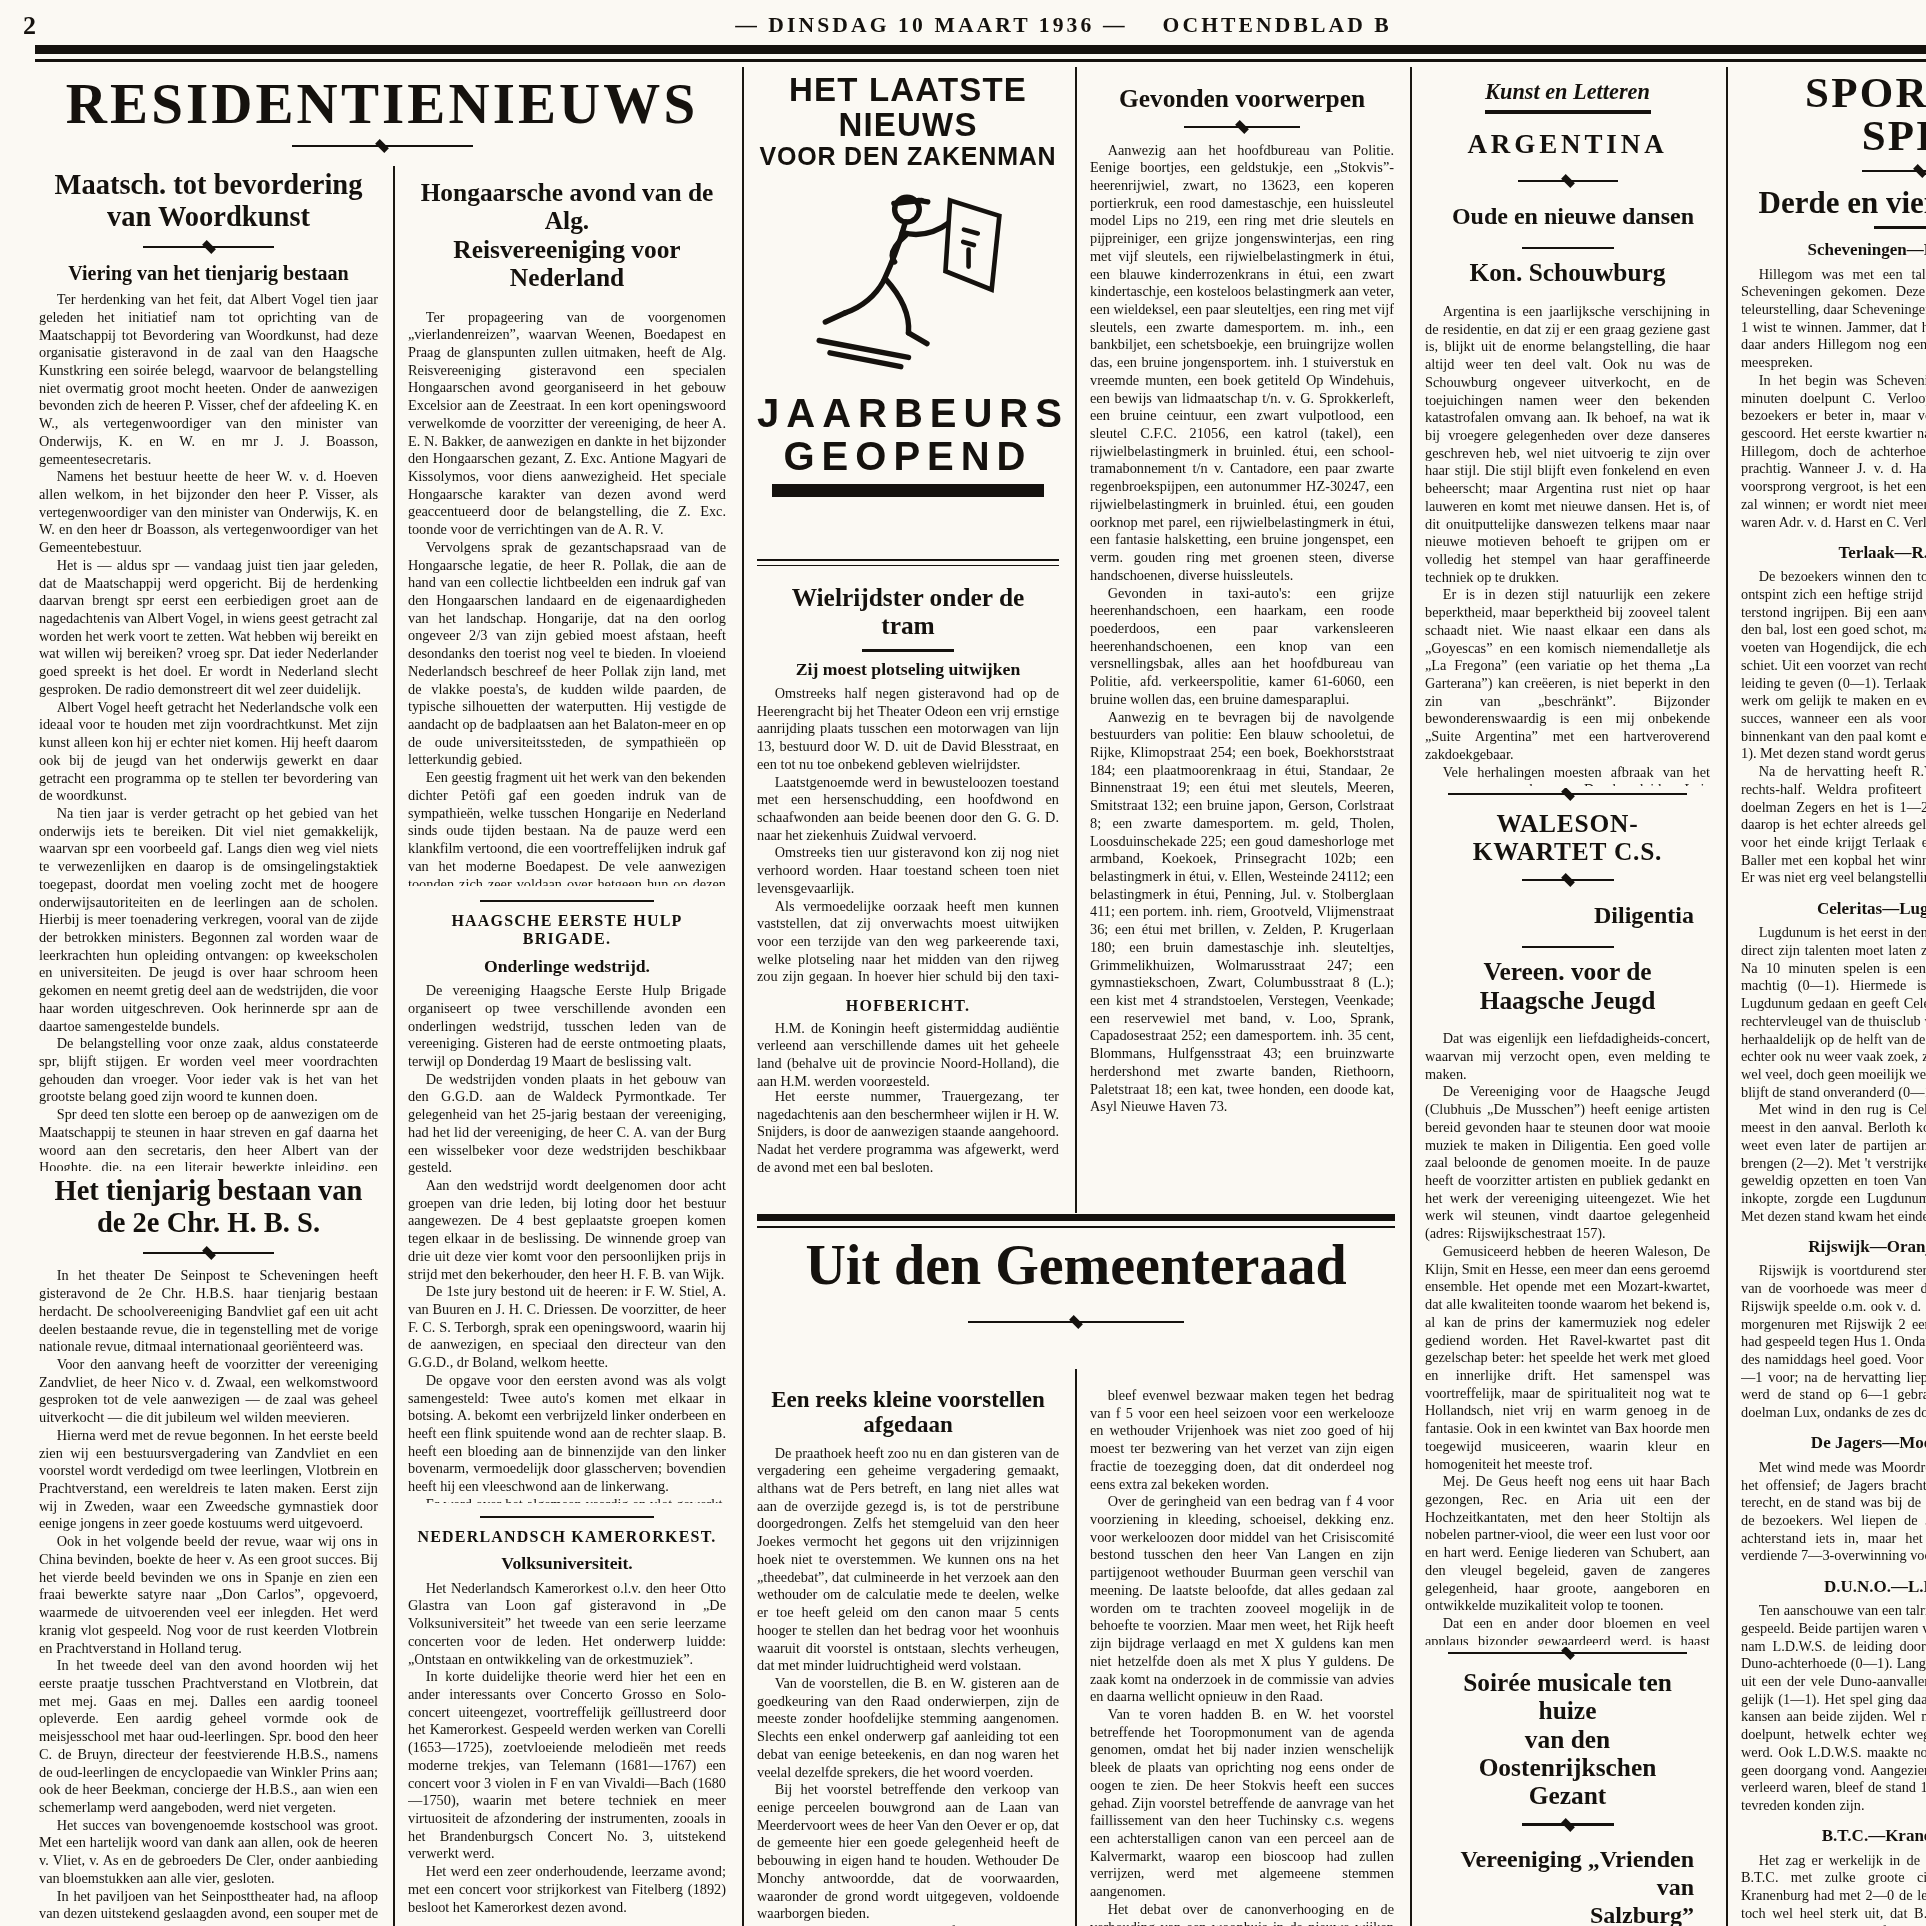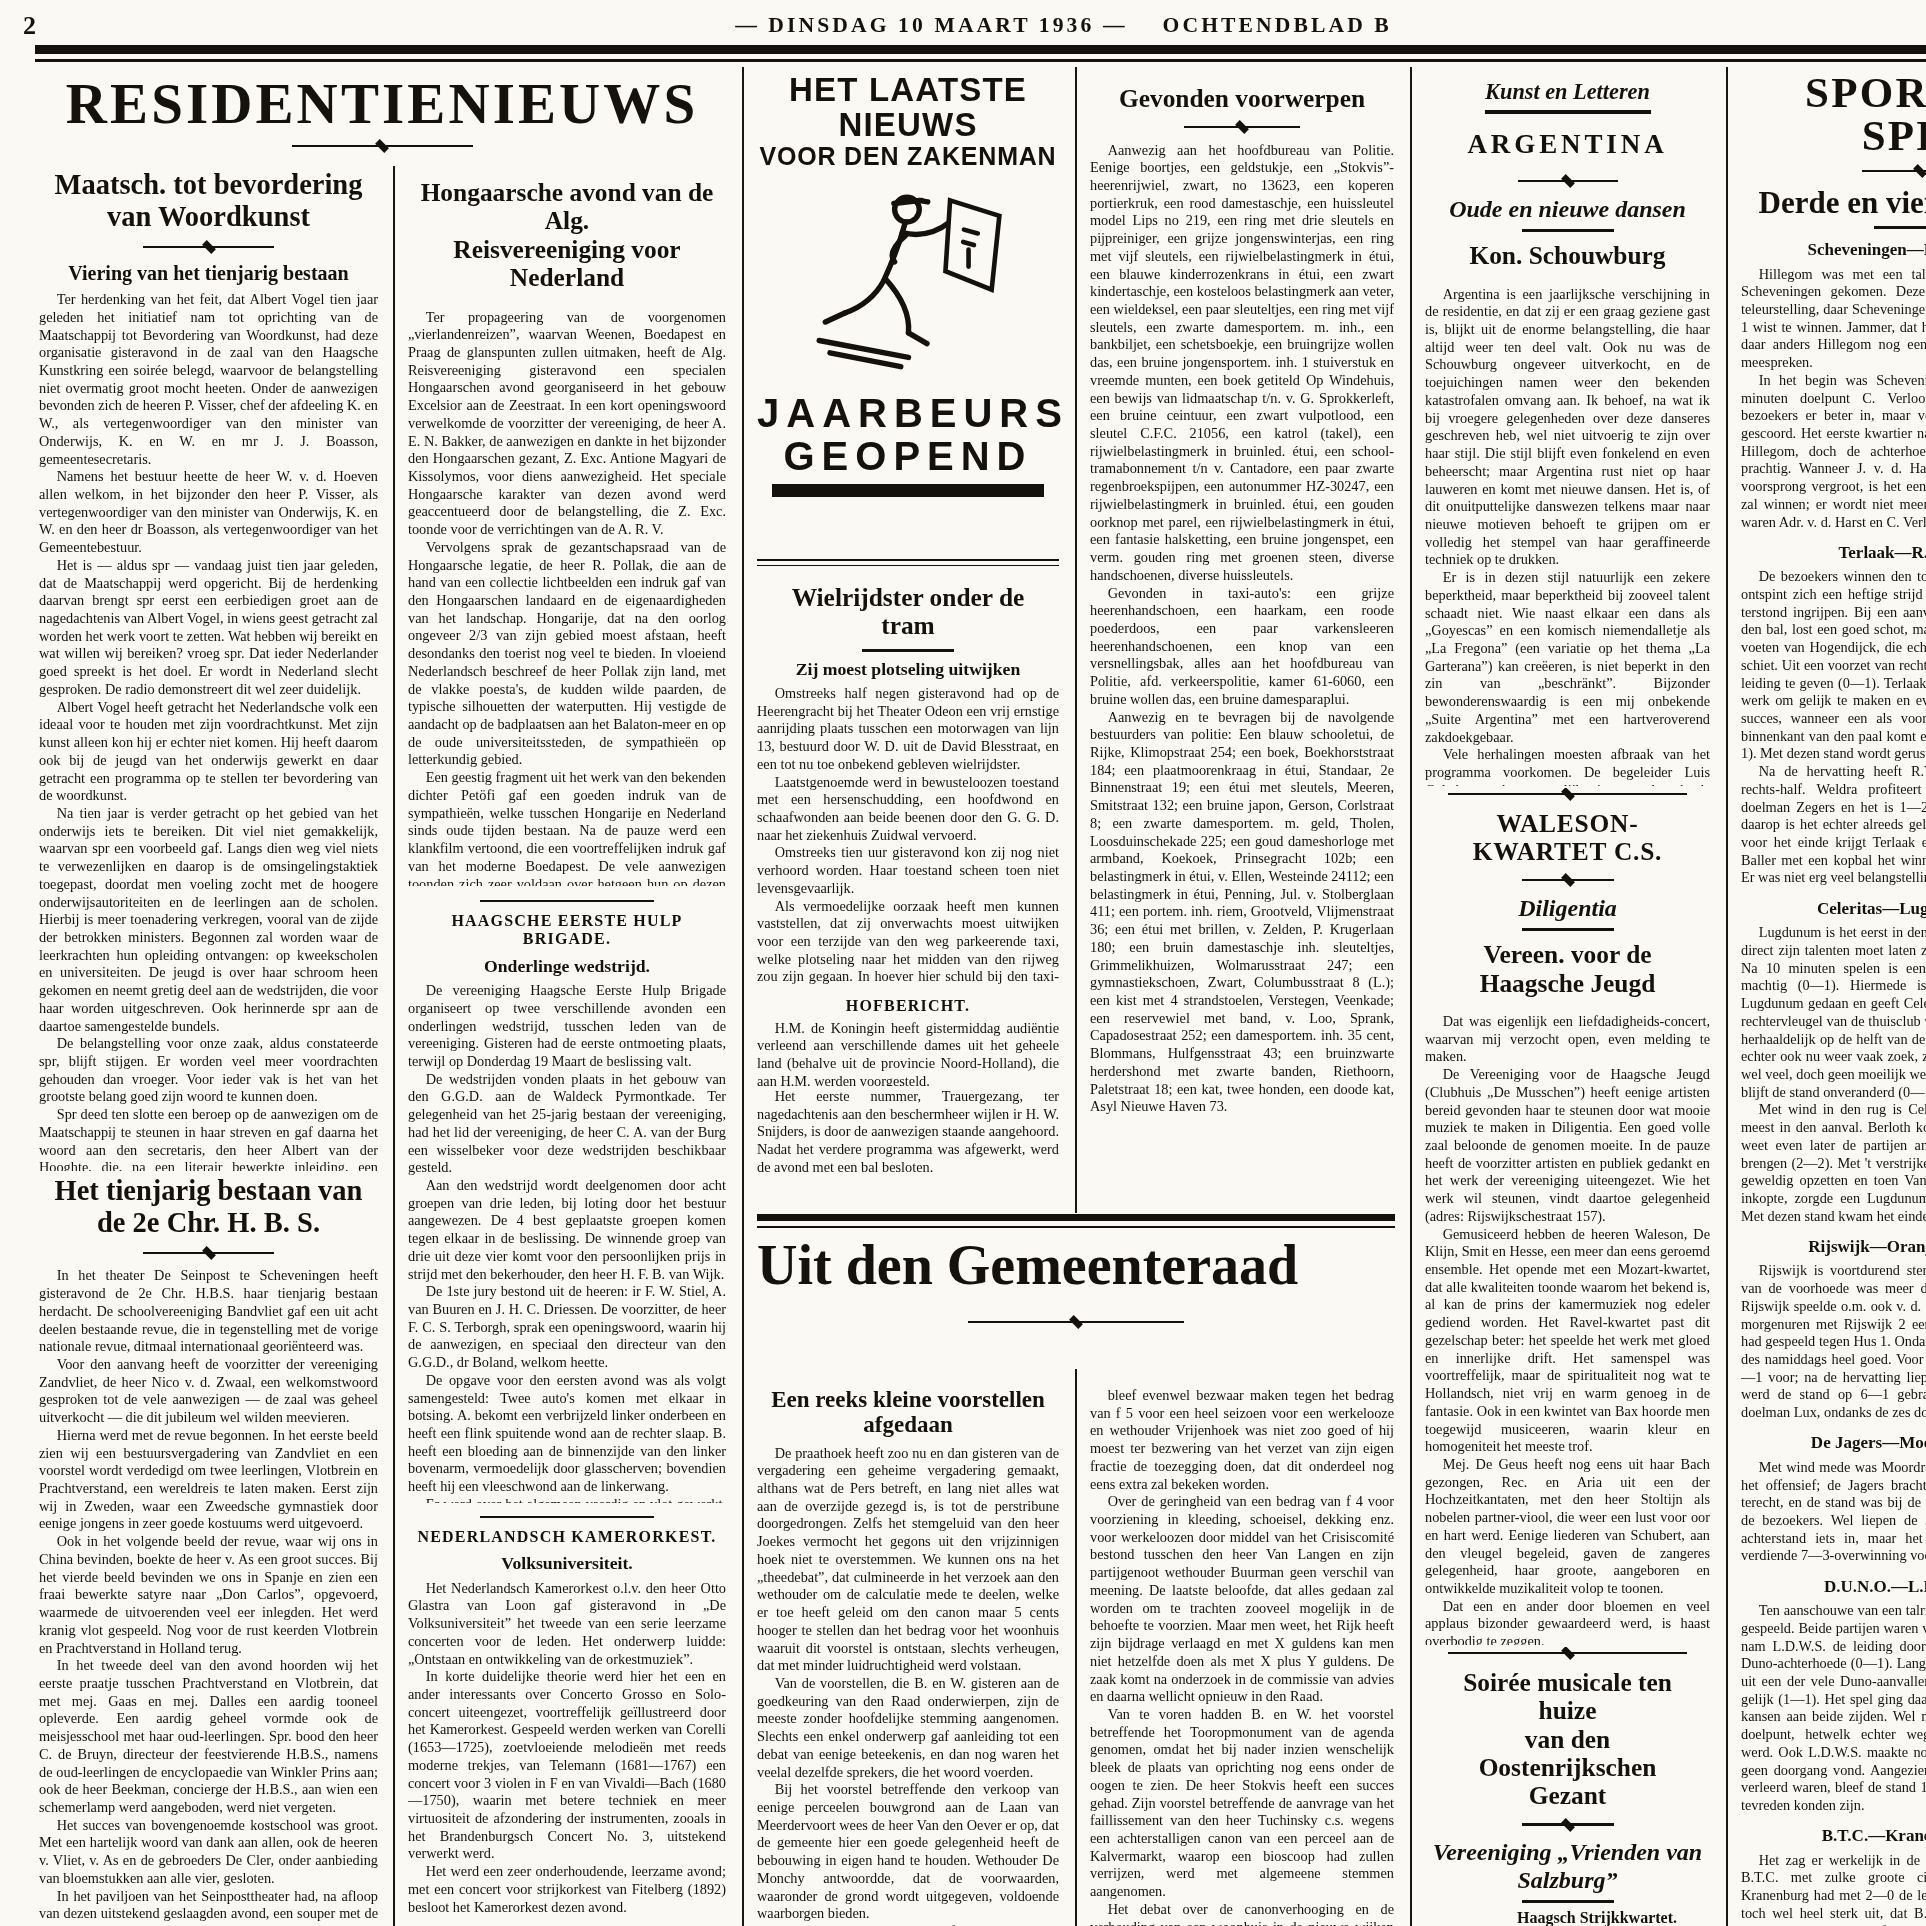--- a/index.html
+++ b/index.html
@@ -15,32 +15,32 @@
   .art{overflow:hidden;}
   p.p{margin:0;padding:0;font-size:14.3px;line-height:1.24;text-align:justify;text-indent:17.7px;}
   .rule-h{background:#15120e;}
   .vrule{position:absolute;width:1.5px;background:#1a1712;}
   
   .pagenum{font-size:26px;font-weight:bold;}
   .dateline{font-size:21.6px;font-weight:bold;letter-spacing:3.1px;text-align:center;white-space:nowrap;}
   .edition{margin-left:35px;}
   
   .h-res{font-size:57px;font-weight:bold;letter-spacing:3.1px;text-align:center;margin:0;line-height:1;}
-  .h-raad{font-size:56px;font-weight:bold;text-align:left;margin:0;line-height:1;}
+  .h-raad{font-size:56px;font-weight:bold;text-align:center;margin:0;line-height:1;}
   .h-sport{font-size:43px;font-weight:bold;letter-spacing:2.3px;text-align:center;margin:0;line-height:1;}
   .h-derde{font-size:31px;font-weight:bold;text-align:center;margin:10px 0 0 0;line-height:1.05;}
   .h-big{font-size:28.5px;font-weight:bold;text-align:center;margin:0;line-height:1.12;}
   .h-med{font-size:25.4px;font-weight:bold;text-align:center;margin:9px;line-height:1.12;}
   .h-caps-wide{font-size:27px;font-weight:bold;letter-spacing:3.9px;text-align:center;margin:16px;line-height:1.1;}
   .h-sub{font-size:20px;font-weight:bold;text-align:center;margin:9.2px 0 7px 0;line-height:1.1;}
   .h-sub2{font-size:17.7px;font-weight:bold;text-align:center;margin:7px 0 5.4px 0;}
   .h-caps{font-size:16px;font-weight:bold;letter-spacing:1.2px;text-align:center;margin:5.4px 0 3.9px 0;line-height:1.15;}
   .h-match{font-size:17px;font-weight:bold;text-align:center;margin:11.6px 0 5.4px 0;}
   .kicker{font-size:22.3px;font-weight:bold;font-style:italic;text-align:center;margin:0;}
-  .ital-head{font-size:24px;font-weight:bold;font-style:italic;text-align:center;margin:0;line-height:1.15;}
+  .ital-head{font-size:24px;font-weight:bold;text-align:right;margin:16px;line-height:1.15;}
   .sig{font-size:16px;font-weight:bold;text-align:right;padding-right:23px;margin-top:5.4px;}
   .credit-line{font-size:16px;font-weight:bold;margin:2.3px 0 2.3px 92px;}
   
   .fleuron{position:relative;height:11.6px;margin:8.5px auto;}
   .fleuron .line{position:absolute;left:0;right:0;top:4.6px;height:2.3px;background:#15120e;}
   .fleuron .diamond{position:absolute;left:50%;top:5.8px;width:13px;height:13px;background:#15120e;transform:translate(-50%,-50%) rotate(45deg) scaleY(.5);}
   .shortrule{width:92px;height:2.7px;background:#15120e;margin:6.2px auto;}
   .sep{width:55%;height:1.9px;background:#15120e;margin:10px auto;}
   .hdouble{border-top:7px solid #15120e;border-bottom:2.7px solid #15120e;height:4.6px;}
   

